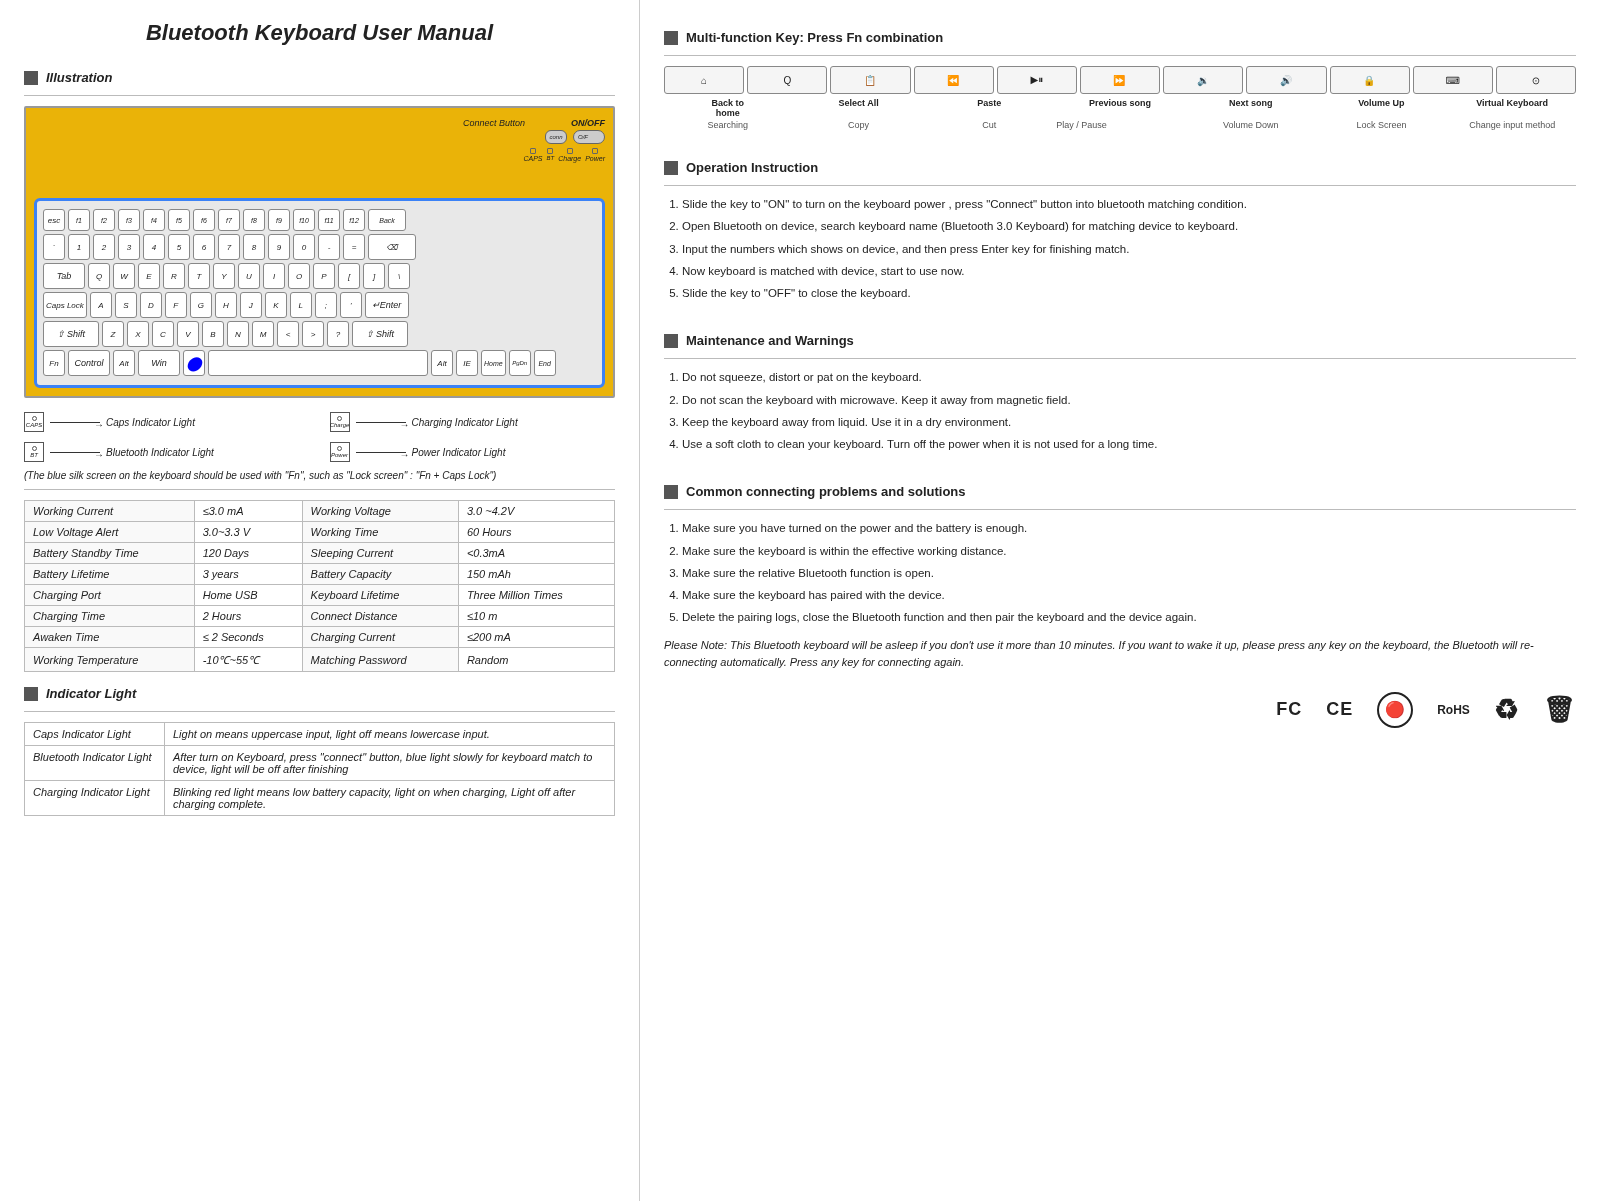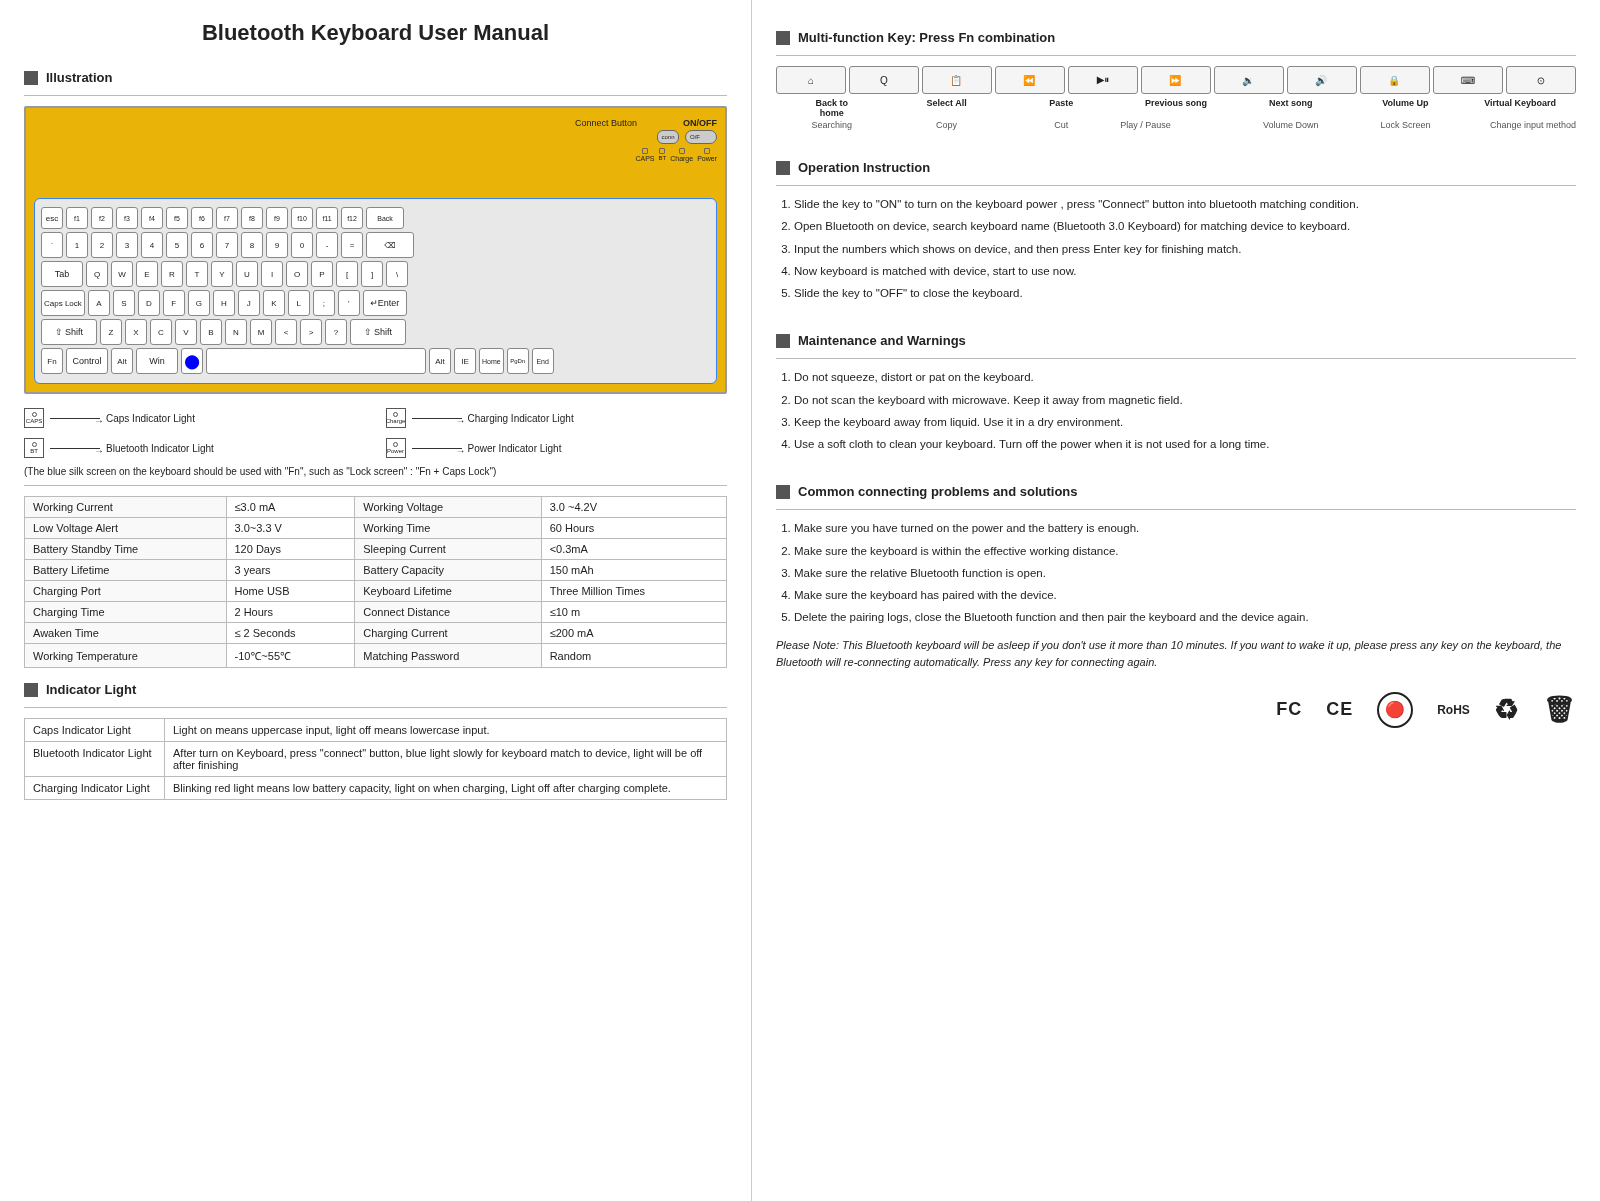--- a/index.html
+++ b/index.html
@@ -6,23 +6,24 @@
     body {
       font-family: Arial, sans-serif;
       font-size: 12px;
       background: #fff;
       color: #222;
       width: 1600px;
       min-height: 1201px;
       display: flex;
     }
     .left-panel {
-      width: 752px;
+      width: 640px;
       border-right: 1px solid #ccc;
       padding: 20px 24px;
+      font-style: italic;
     }
     .right-panel {
       flex: 1;
       padding: 16px 24px;
     }
     .main-title {
       text-align: center;
       font-size: 22px;
       font-weight: bold;
       margin-bottom: 20px;
@@ -171,21 +172,21 @@
       font-size: 16px;
       font-weight: bold;
     }
     .cert-rohs {
       font-size: 12px;
       font-weight: bold;
     }
 
     .kb-main-area {
       background: #e8e8e8;
-      border: 1px solid #3b82f6;
+      border: 3px solid #3b82f6;
       border-radius: 6px;
       padding: 8px 20px 6px 6px;
       margin-top: 36px;
     }
 
     .keyboard-outer {
       border: 2px solid #999;
       border-radius: 2px;
       padding: 10px 8px 8px 8px;
       background: #eab308;
@@ -713,21 +714,21 @@
     <div style="flex:1;text-align:center;font-size:9px;font-weight:bold;">Virtual Keyboard</div>
   </div>
 
   <div style="display:flex;gap:3px;">
     <div style="flex:1;text-align:center;font-size:9px;color:#555;">Searching</div>
     <div style="flex:1;text-align:center;font-size:9px;color:#555;">Copy</div>
     <div style="flex:1;text-align:center;font-size:9px;color:#555;">Cut</div>
     <div style="flex:1;text-align:left;font-size:9px;color:#555;">Play / Pause</div>
     <div style="flex:1;text-align:center;font-size:9px;color:#555;">Volume Down</div>
     <div style="flex:1;text-align:center;font-size:9px;color:#555;">Lock Screen</div>
-    <div style="flex:1;text-align:right;font-size:9px;color:#555;">Change input method</div>
+    <div style="flex:1;text-align:center;font-size:9px;color:#555;">Change input method</div>
   </div>
 
   <div style="height:16px;"></div>
 
   <div class="section-header">
     <span class="sq-icon"></span>
     <span>Operation Instruction</span>
   </div>
   <hr class="divider">
   <ol class="op-list" id="operation-list">

